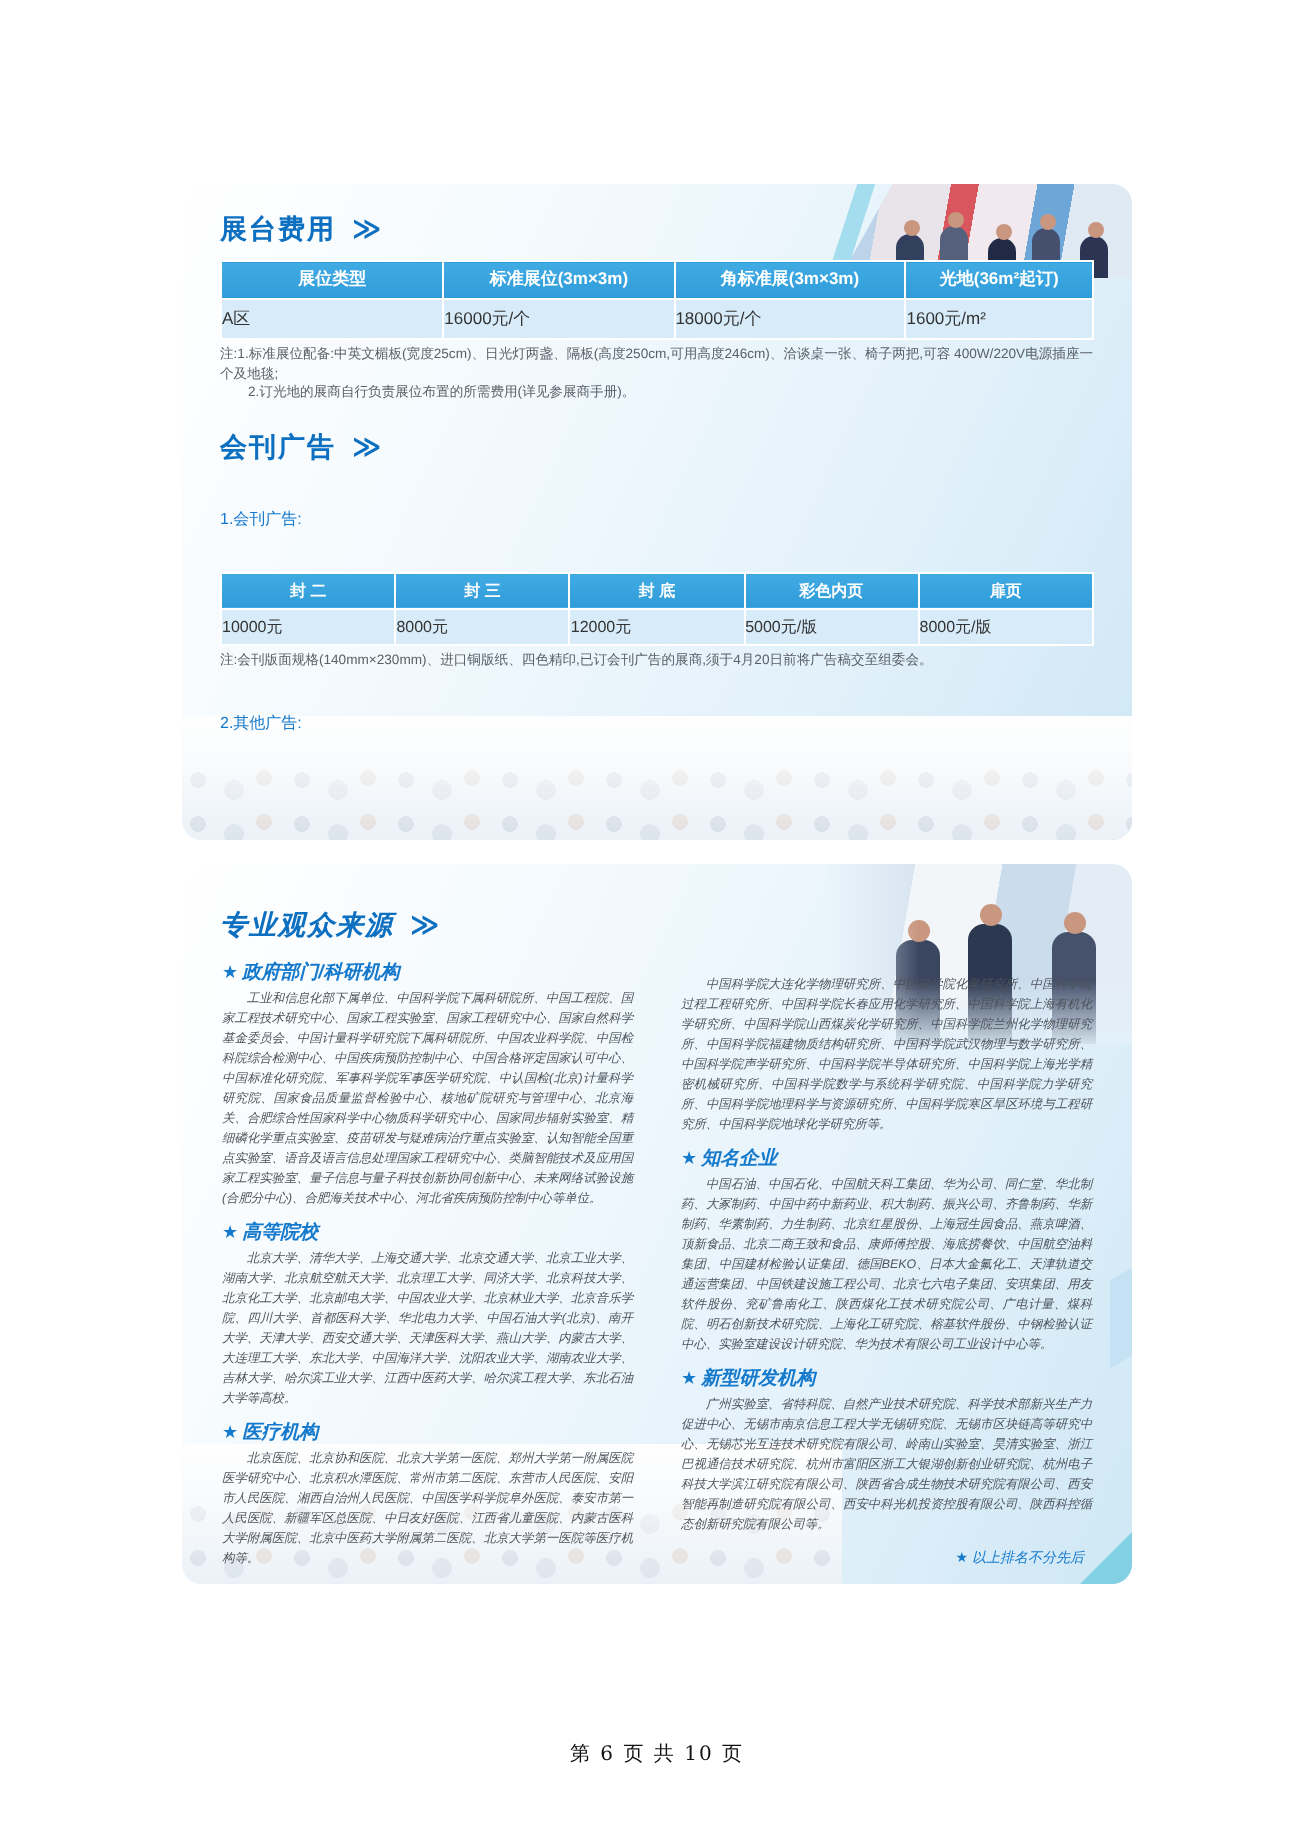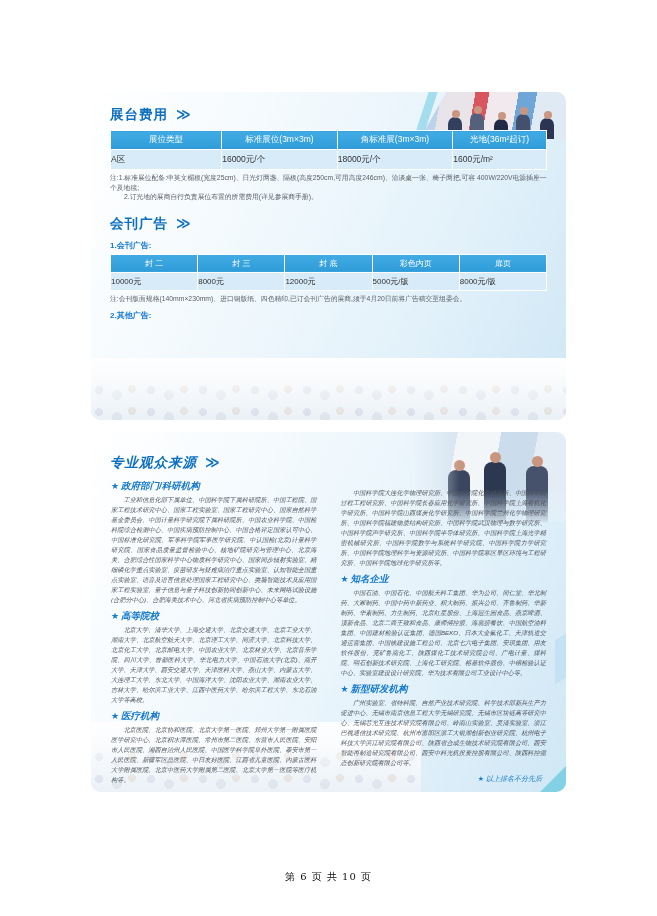--- a/index.html
+++ b/index.html
@@ -56,31 +56,31 @@
   .strip1{left:0;right:0;bottom:0;height:62px;}
   .strip2{left:0;bottom:0;width:330px;height:70px;}
 
   
   .content{position:relative;z-index:3;padding:0 19px;}
   .sec-title{margin:0;padding-top:14px;font-size:13.5px;font-weight:bold;color:#0d6fc0;letter-spacing:1px;}
   .sec-title .chev{margin-left:8px;font-size:14px;letter-spacing:-2px;font-weight:bold;}
   .t2{padding-top:13px;}
 
   table.tbl{width:100%;border-collapse:collapse;table-layout:fixed;margin-top:6px;}
-  .tbl th{background:linear-gradient(#41abe3,#2f9cd9);color:#fff;font-weight:normal;
+  .tbl th{background:linear-gradient(#41abe3,#2f9cd9);color:#fff;font-weight:bold;
           font-size:8.5px;height:18px;border:1px solid #fff;padding:0;}
   .tbl td{font-size:8.5px;color:#333;text-align:left;height:19px;border:1px solid #fff;padding:0;}
   .tbl tbody tr:nth-child(odd) td{background:#d7ebf8;}
   .tbl tbody tr:nth-child(even) td{background:#eef6fb;}
   .tbl-s th{height:17px;font-size:8px;}
   .tbl-s td{height:17px;font-size:8px;}
 
   .note{font-size:6.8px;color:#5a6068;line-height:9.5px;margin-top:3px;}
   .note-indent{margin-top:0;padding-left:14px;}
-  .sublabel{font-size:8px;font-weight:bold;color:#1579cc;margin-top:7px;}
+  .sublabel{font-size:8px;font-weight:normal;color:#1579cc;margin-top:21px;}
 
   .cols{display:flex;gap:24px;margin-top:8px;padding:0 1px;}
   .col{width:222px;}
   .group{margin-bottom:5px;}
   .group-hdr{font-size:9.5px;font-weight:bold;color:#1579cc;margin-bottom:2px;}
   .group-hdr .star{margin-right:2px;font-size:9px;}
   .group-text{margin:0;font-size:6.2px;line-height:10px;color:#4d535b;
               text-align:justify;text-indent:2em;}
   .disclaimer{text-align:right;font-size:7px;color:#1579cc;margin-top:6px;padding-right:4px;}
   .disclaimer .star{margin-right:2px;}
@@ -132,21 +132,21 @@
         </tr>
       </tbody>
     </table>
 
     <div class="note">注:1.标准展位配备:中英文楣板(宽度25cm)、日光灯两盏、隔板(高度250cm,可用高度246cm)、洽谈桌一张、椅子两把,可容 400W/220V电源插座一个及地毯;</div>
     <div class="note note-indent">2.订光地的展商自行负责展位布置的所需费用(详见参展商手册)。</div>
 
     <h2 class="sec-title t2"><span>会刊广告</span><span class="chev">≫</span></h2>
 
     <div class="sublabel">1.会刊广告:</div>
-    <table class="tbl tbl-s" style="margin-top:3px;">
+    <table class="tbl tbl-s" style="margin-top:21px;">
       <colgroup>
           <col style="width:20%">
           <col style="width:20%">
           <col style="width:20%">
           <col style="width:20%">
           <col style="width:20%">
         </colgroup>
       <thead>
         <tr>
           <th>封 二</th>

